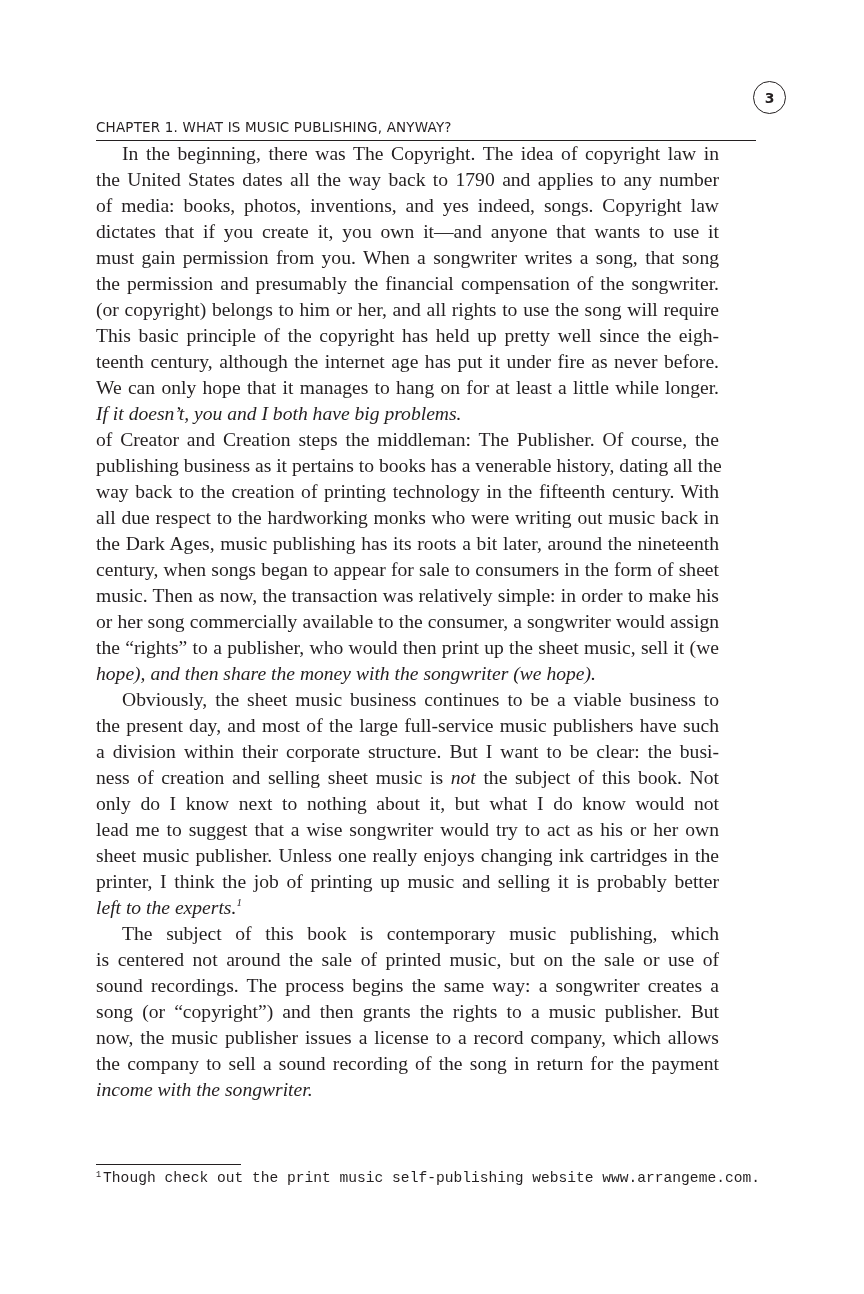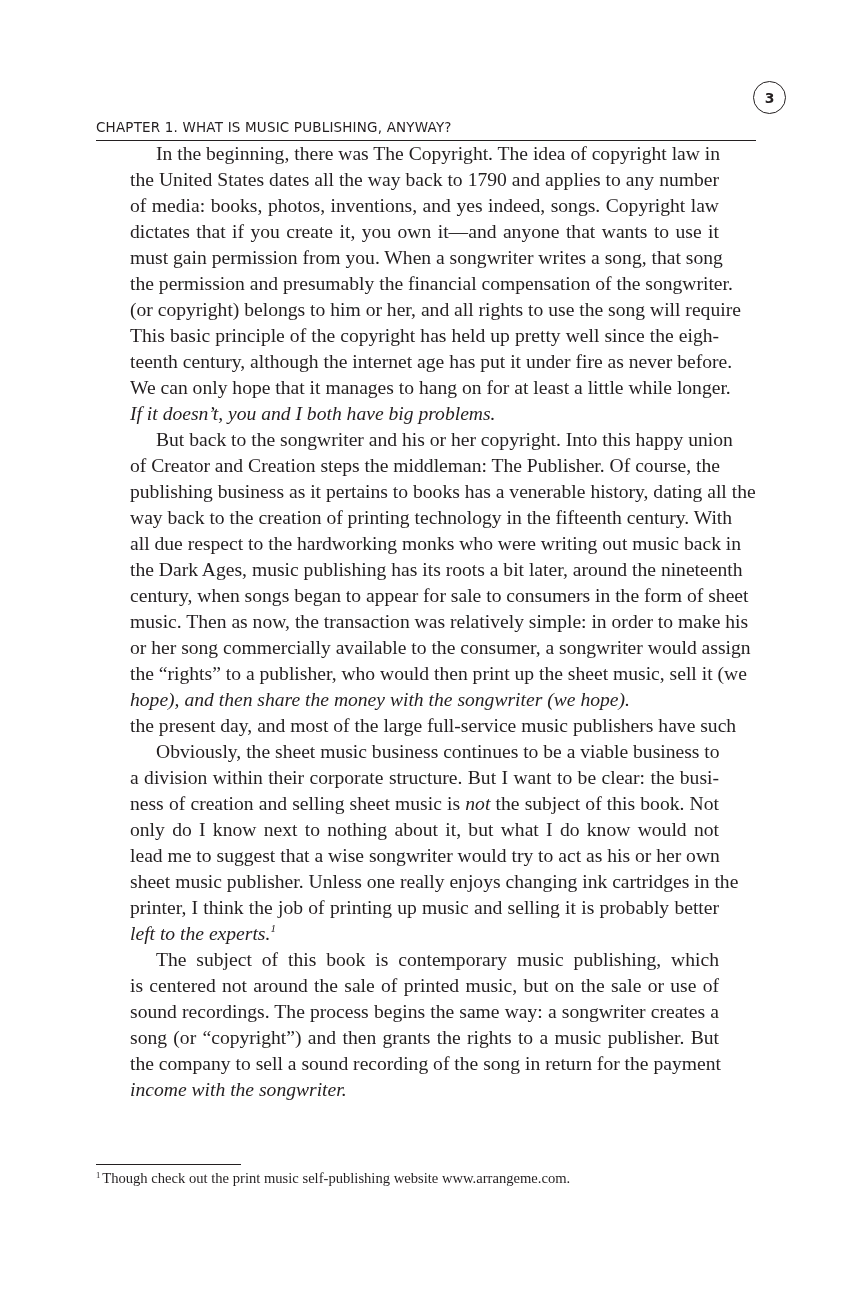--- a/index.html
+++ b/index.html
@@ -20,31 +20,31 @@
     border: 1.3px solid #231f20; border-radius: 50%;
     font-family: "DejaVu Sans", sans-serif; font-weight: bold; font-size: 14px;
     display: flex; align-items: center; justify-content: center; box-sizing: border-box;
     background: #fff;
   }
   .body-text {
     position: absolute; left: 96px; top: 141px; width: 623px;
     font-family: "Liberation Serif", serif; font-size: 19.6px; line-height: 26px;
     text-align: justify; hyphens: manual;
   }
-  .line { display: block; text-align: justify; text-align-last: justify; white-space: nowrap; margin-left: 34px; }
+  .line { display: block; text-align: justify; text-align-last: justify; white-space: nowrap; }
   .line.last { text-align-last: left; font-style: italic; }
   .line.indent { text-indent: 26px; }
   sup.fn { font-size: 11px; vertical-align: 8px; line-height: 0; }
   .footnote-rule {
     position: absolute; left: 96px; top: 1164px; width: 145px; height: 0;
     border-top: 1.2px solid #231f20;
   }
   .footnote {
     position: absolute; left: 96px; top: 1169px;
-    font-family: Liberation Serif, serif; font-size: 14.6px; line-height: 18px; white-space: nowrap;
+    font-family: Liberation Mono, monospace; font-size: 14.6px; line-height: 18px; white-space: nowrap;
   }
   .footnote sup { font-size: 8.5px; vertical-align: 5px; line-height: 0; margin-right: 2px; }
   em { }
 </style>
 </head>
 <body>
 
 <div class="header">
   <span class="header-title">CHAPTER 1. WHAT IS MUSIC PUBLISHING, ANYWAY?</span>
 </div>
@@ -60,49 +60,49 @@
     <span class="line">must gain permission from you. When a songwriter writes a song, that song</span>
     <span class="line">the permission and presumably the financial compensation of the songwriter.</span>
     <span class="line">(or copyright) belongs to him or her, and all rights to use the song will require</span>
     <span class="line">This basic principle of the copyright has held up pretty well since the eigh-</span>
     <span class="line">teenth century, although the internet age has put it under fire as never before.</span>
     <span class="line">We can only hope that it manages to hang on for at least a little while longer.</span>
     <span class="line last">If it doesn’t, you and I both have big problems.</span>
   </div>
 
   <div>
-    <span class="line indent">But back to the songwriter and his or her copyright. Into this happy union</span>
     <span class="line">of Creator and Creation steps the middleman: The Publisher. Of course, the</span>
     <span class="line">publishing business as it pertains to books has a venerable history, dating all the</span>
     <span class="line">way back to the creation of printing technology in the fifteenth century. With</span>
     <span class="line">all due respect to the hardworking monks who were writing out music back in</span>
     <span class="line">the Dark Ages, music publishing has its roots a bit later, around the nineteenth</span>
     <span class="line">century, when songs began to appear for sale to consumers in the form of sheet</span>
     <span class="line">music. Then as now, the transaction was relatively simple: in order to make his</span>
     <span class="line">or her song commercially available to the consumer, a songwriter would assign</span>
     <span class="line">the “rights” to a publisher, who would then print up the sheet music, sell it (we</span>
     <span class="line last">hope), and then share the money with the songwriter (we hope).</span>
   </div>
 
   <div>
+    <span class="line indent">Obviously, the sheet music business continues to be a viable business to</span>
     <span class="line">the present day, and most of the large full-service music publishers have such</span>
-    <span class="line indent">Obviously, the sheet music business continues to be a viable business to</span>
     <span class="line">a division within their corporate structure. But I want to be clear: the busi-</span>
     <span class="line"><span>ness of creation and selling sheet music is </span><em>not</em><span> the subject of this book. Not</span></span>
     <span class="line">only do I know next to nothing about it, but what I do know would not</span>
     <span class="line">lead me to suggest that a wise songwriter would try to act as his or her own</span>
     <span class="line">sheet music publisher. Unless one really enjoys changing ink cartridges in the</span>
     <span class="line">printer, I think the job of printing up music and selling it is probably better</span>
     <span class="line last"><span>left to the experts.</span><sup class="fn">1</sup></span>
   </div>
 
   <div>
     <span class="line indent">The subject of this book is contemporary music publishing, which</span>
     <span class="line">is centered not around the sale of printed music, but on the sale or use of</span>
     <span class="line">sound recordings. The process begins the same way: a songwriter creates a</span>
     <span class="line">song (or “copyright”) and then grants the rights to a music publisher. But</span>
+    <span class="line">now, the music publisher issues a license to a record company, which allows</span>
     <span class="line">the company to sell a sound recording of the song in return for the payment</span>
     <span class="line last">income with the songwriter.</span>
   </div>
 </div>
 
 <div class="footnote-rule"></div>
 <div class="footnote"><sup>1</sup><span>Though check out the print music self-publishing website www.arrangeme.com.</span></div>
 
 </body></html>

